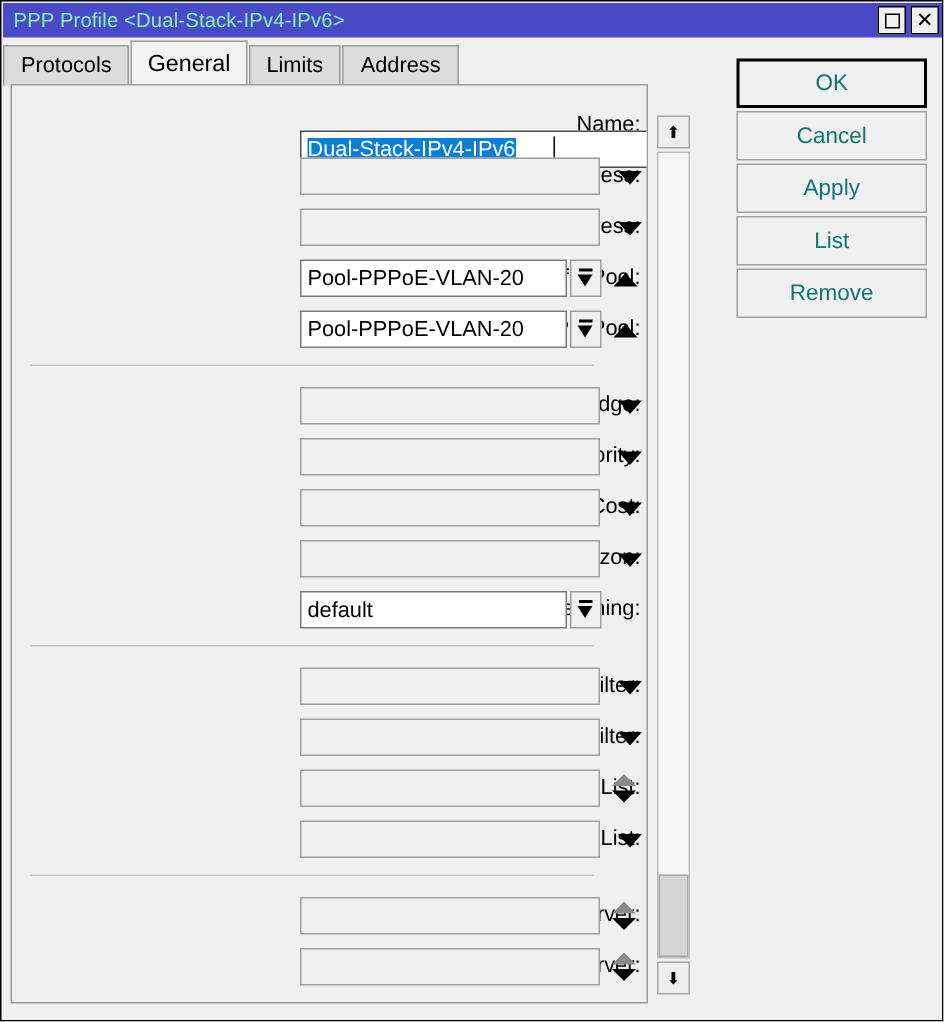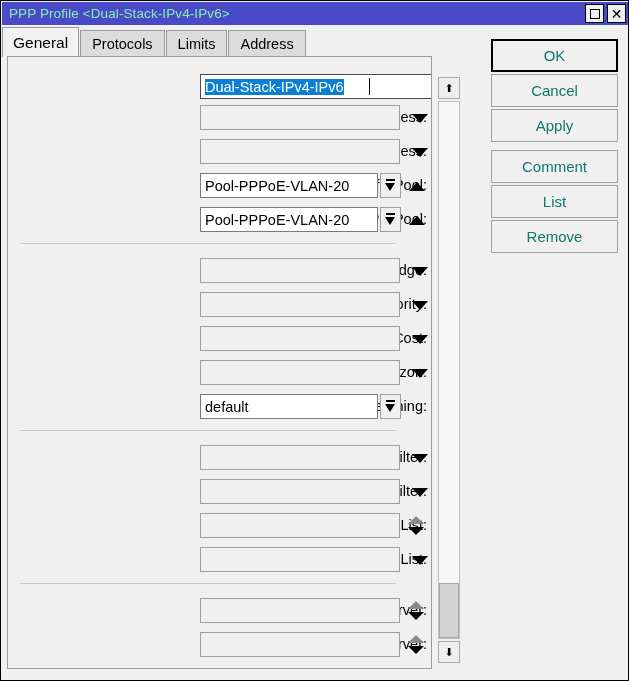--- a/index.html
+++ b/index.html
@@ -317,29 +317,29 @@
       <div class="tbtn">
         <div class="sq"></div>
       </div>
       <div class="tbtn">
         <div class="xg">✕</div>
       </div>
     </div>
   </div>
 
   <div id="tabstrip">
+      <div class="tab">Protocols</div>
       <div class="tab active">General</div>
-      <div class="tab">Protocols</div>
       <div class="tab">Limits</div>
       <div class="tab">Address</div>
     </div>
 
   <div id="formpanel">
       <div class="lbl" style="top: 18px;">Name:</div>
-      <div class="field editable focused" style="top: 17px; left: 192px; width: 260px; gap: 25px;">
+      <div class="field editable focused" style="top: 30px; left: 192px; width: 260px; gap: 25px;">
         <span class="sel">Dual-Stack-IPv4-IPv6</span>
         <span class="caret"></span>
       </div>
       <div class="lbl" style="top: 52px;">Local Address:</div>
       <div class="field" style="top: 48px; left: 192px; width: 200px;"></div>
       <div class="arrow-down" style="left: 404px; top: 57px;"></div>
       <div class="lbl" style="top: 86px;">Remote Address:</div>
       <div class="field" style="top: 82px; left: 192px; width: 200px;"></div>
       <div class="arrow-down" style="left: 404px; top: 91px;"></div>
       <div class="lbl" style="top: 120px;">Remote IPv6 Prefix Pool:</div>
@@ -421,18 +421,17 @@
     </div>
     <div class="sb-btn bottom">
       <span class="ar">⬇</span>
     </div>
   </div>
 
   <div id="buttons">
       <div class="btn primary">OK</div>
       <div class="btn">Cancel</div>
       <div class="btn">Apply</div>
-      <div class="btn gap">Comment</div>
       <div class="btn">List</div>
       <div class="btn">Remove</div>
     </div>
 
 </div>
 
 </body></html>

